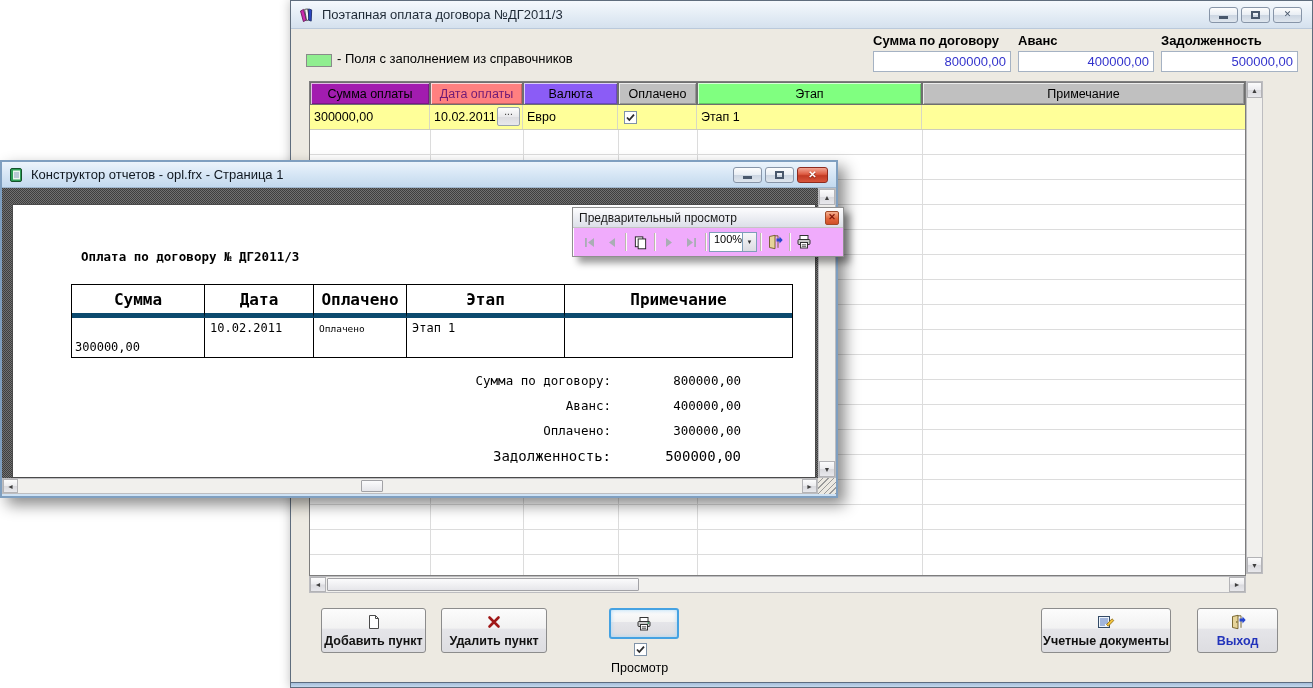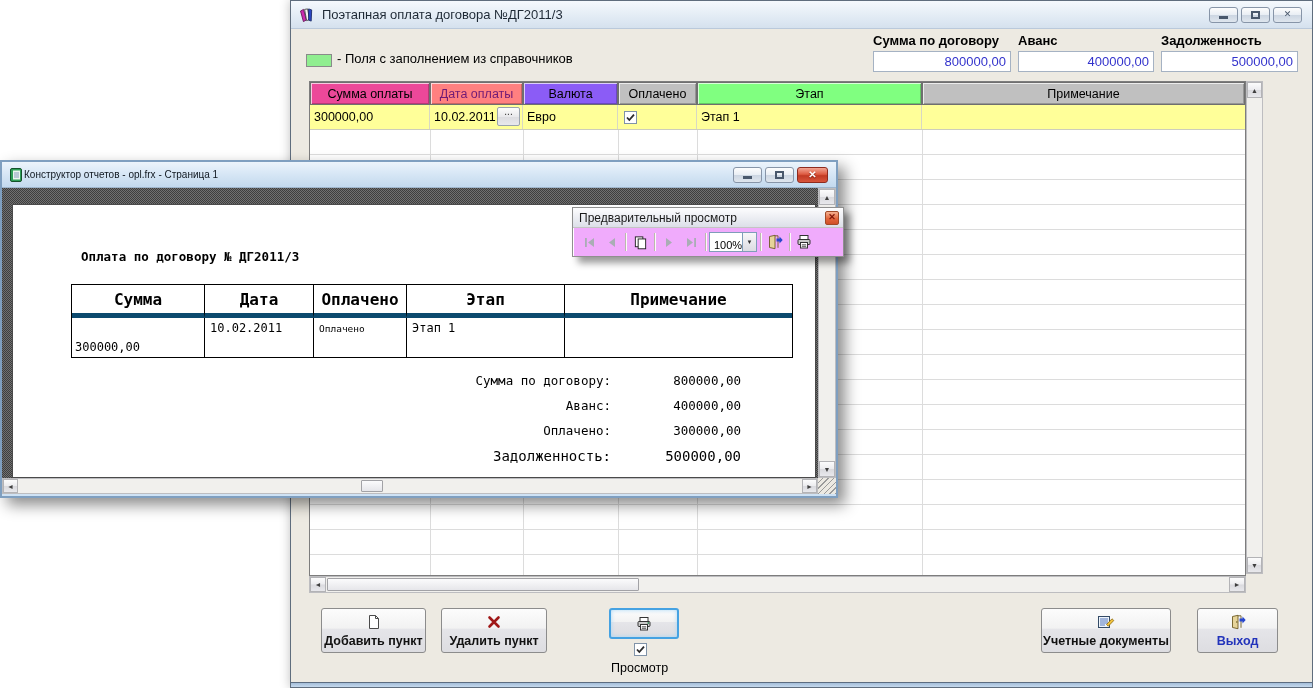--- a/index.html
+++ b/index.html
@@ -63,21 +63,21 @@
   .chk-row { display:flex; align-items:center; gap:5px; font-size:12.5px; color:#000; }
   .bottom-band { left:0; right:0; bottom:0; height:5px; border-top:1px solid #5c6c80;
     background:linear-gradient(#a3bdd8,#c6daee); }
 
   
   .rep-win { left:0; top:160px; width:838px; height:338px; border:2px solid #7f9fc0;
     background:#555; box-shadow:7px 7px 14px rgba(0,0,0,.45); }
   .rep-titlebar { left:0; top:0; width:100%; height:26px;
     background:linear-gradient(#ecf4fc,#d6e6f5 50%,#c3d9ee);
     display:flex; align-items:center; padding:0 8px 0 6px; border-bottom:1px solid #9fb6cd; }
-  .rep-title { font-size:10px; color:#101820; }
+  .rep-title { font-size:13px; color:#101820; margin-left:7px; }
   .rbtn { width:29px; height:16px; border:1px solid #8795a8; border-radius:3px;
     background:linear-gradient(#fdfdfd,#e9eef4 48%,#ccd6e2 52%,#dfe6ee);
     display:flex; align-items:center; justify-content:center; color:#49586c; }
   .rbtn.close { width:31px; border:1px solid #8e2b1e; color:#fff; font-size:10px; font-weight:700;
     background:linear-gradient(#f2a593,#dd5b42 45%,#c23a24 55%,#d8553c); text-shadow:0 1px 1px #7a170c; }
   .dither { background-color:#555;
     background-image:repeating-conic-gradient(#707070 0% 25%, #3e3e3e 0% 50%);
     background-size:2px 2px; }
   .page { background:#fff; border:1px solid #4a4a4a; font-family:"DejaVu Sans Mono","Liberation Mono",monospace; color:#000; }
   .rpt-title { position:absolute; left:68px; top:44px; font-size:12.5px; font-weight:700; }
@@ -98,21 +98,21 @@
     border:1px solid #8f8f8f; box-shadow:inset 1px 1px 0 #fff, 6px 6px 7px rgba(0,0,0,.4); }
   .pv-titlebar { height:20px; background:linear-gradient(#fdfdfe,#dcdfe8);
     border-bottom:1px solid #c4c4c4; display:flex; align-items:center; padding:0 4px 0 6px; }
   .pv-title { font-size:12px; color:#1a1a1a; }
   .pv-close { width:14px; height:14px; margin-left:auto; border:1px solid #a04a28; border-radius:2px;
     background:linear-gradient(#f6b292,#e2663c 55%,#d14f28); color:#7e1607; font-size:9px; font-weight:700;
     display:flex; align-items:center; justify-content:center; line-height:1; }
   .pv-body { height:28px; display:flex; align-items:center; padding:0 5px; }
   .pv-btn { width:22px; height:22px; display:flex; align-items:center; justify-content:center; }
   .pv-sep { width:1px; height:18px; background:#bcb8ae; box-shadow:1px 0 0 #fbfaf7; margin:0 3px; }
-  .combo { width:48px; height:20px; background:#fff; border:1px solid #7f9db9; display:flex; align-items:flex-end; }
+  .combo { width:48px; height:20px; background:#fff; border:1px solid #7f9db9; display:flex; align-items:flex-start; }
   .combo-text { flex:1; font-size:11px; padding-left:4px; color:#000; }
   .combo-btn { width:15px; height:18px; border-left:1px solid #7f9db9;
     background:linear-gradient(#f7f7f8,#dcdce2); display:flex; align-items:center; justify-content:center;
     font-size:6px; color:#333; }
 </style>
 </head>
 <body>
 
 <div class="abs main-win">
 
@@ -143,21 +143,21 @@
 
   <div class="abs field-label" style="left:582px;">Сумма по договору</div>
   <input class="abs field-input" style="left: 582px; width: 138px;" value="800000,00">
   <div class="abs field-label" style="left:727px;">Аванс</div>
   <input class="abs field-input" style="left: 727px; width: 136px;" value="400000,00">
   <div class="abs field-label" style="left:870px;">Задолженность</div>
   <input class="abs field-input" style="left: 870px; width: 137px;" value="500000,00">
 
   <div class="abs grid">
     <div class="ghead">
-      <div class="gh" style="width: 120px; background: #ec4899;">Сумма оплаты</div>
+      <div class="gh" style="width: 120px; background: #a21caf;">Сумма оплаты</div>
       <div class="gh red-text" style="width: 93px; background: rgb(255, 128, 128);">Дата оплаты</div>
       <div class="gh" style="width: 95px; background: #8b5cf6;">Валюта</div>
       <div class="gh" style="width: 79px; background: rgb(192, 192, 192);">Оплачено</div>
       <div class="gh" style="width: 225px; background: rgb(128, 255, 128);">Этап</div>
       <div class="gh" style="width: 323px; background: rgb(192, 192, 192);">Примечание</div>
     </div>
     <div class="grow1" style="background: rgb(255, 255, 153);">
       <div class="gc" style="width:120px;">
           <span>300000,00</span>
         </div>

